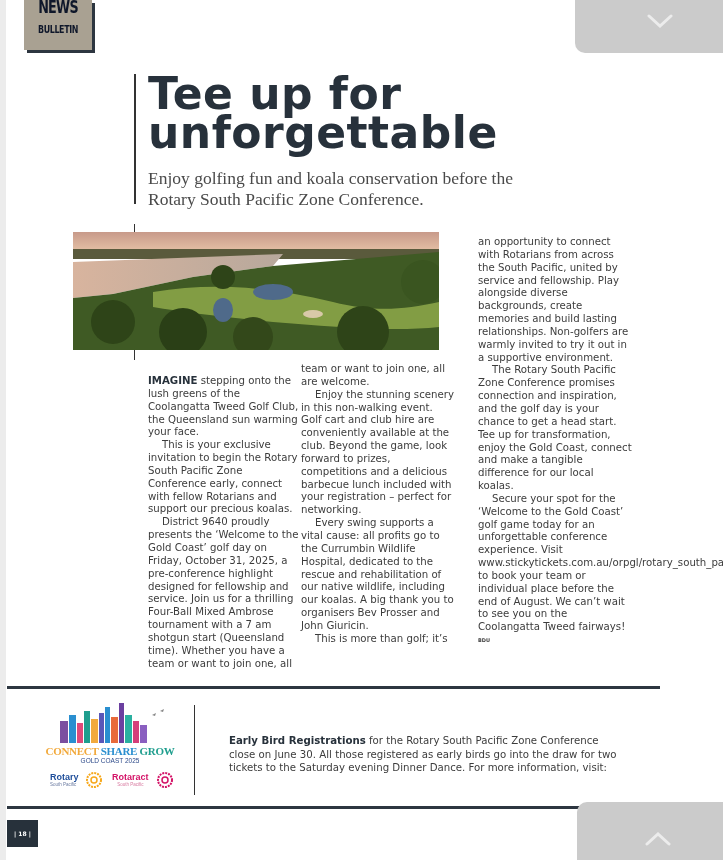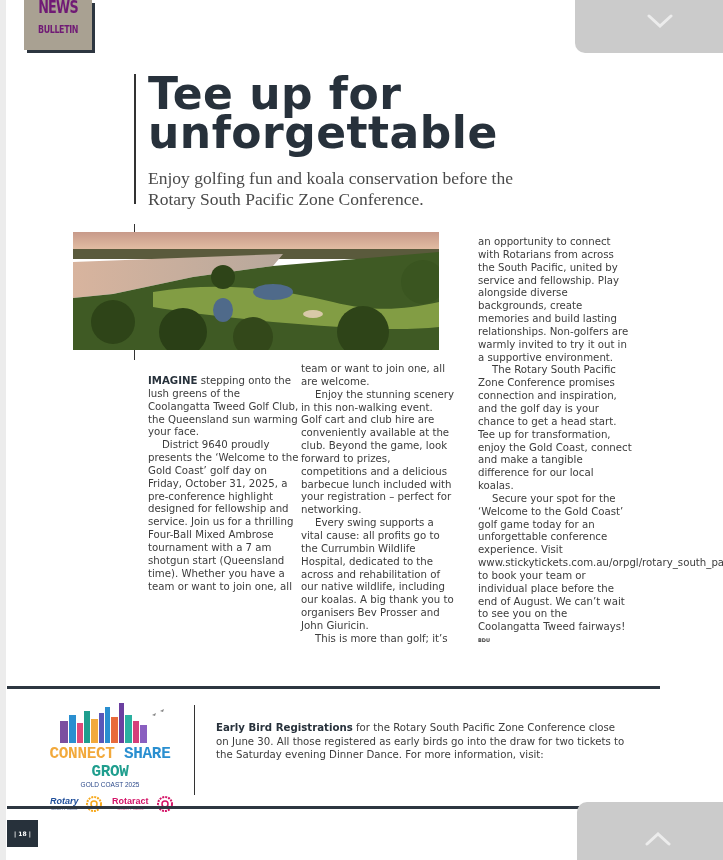--- a/index.html
+++ b/index.html
@@ -4,21 +4,21 @@
 <style>
   html, body { margin:0; padding:0; }
   body {
     width:723px; height:860px; position:relative; overflow:hidden;
     background:#ffffff; font-family:"Liberation Sans", sans-serif; color:#3a3a3a;
   }
   .left-strip { position:absolute; left:0; top:0; width:6px; height:860px; background:#ececec; }
   .badge {
     position:absolute; left:24px; top:0; width:68px; height:50px;
     background:#a9a192; box-shadow:3px 3px 0 #2d3640;
-    text-align:center; color:#701a75; font-family:"DejaVu Sans", sans-serif; font-weight:bold;
+    text-align:center; color:#0f172a; font-family:"DejaVu Sans", sans-serif; font-weight:bold;
   }
   .badge .b1 { display:block; font-size:17px; line-height:16px; letter-spacing:-1px; transform:scaleX(0.75); margin-top:-1px; }
   .badge .b2 { display:block; font-size:11px; line-height:14px; letter-spacing:-0.5px; transform:scaleX(0.72); margin-top:8px; }
   .nav-top {
     position:absolute; left:575px; top:0; width:148px; height:53px;
     background:#cbcbcb; border-bottom-left-radius:10px; cursor:pointer;
   }
   .nav-bottom {
     position:absolute; left:577px; top:802px; width:146px; height:58px;
     background:#cbcbcb; border-top-left-radius:10px; cursor:pointer;
@@ -50,27 +50,27 @@
   .end-mark { font-size:5px; font-weight:bold; vertical-align:middle; }
   .bottom-rule {
     position:absolute; left:7px; top:686px; width:653px; height:3px; background:#2d3640;
   }
   .footer-rule {
     position:absolute; left:7px; top:806px; width:653px; height:3px; background:#2d3640;
   }
   .logo { position:absolute; left:40px; top:703px; width:140px; height:92px; }
   .logo-div { position:absolute; left:194px; top:705px; width:1px; height:90px; background:#333; }
   .promo { position:absolute; left:213px; top:718px; width:420px; font-family:"DejaVu Sans", sans-serif; font-size:10.2px; line-height:13.5px; color:#3c3c3c; }
-  .promo p { margin:3px; }
+  .promo p { margin:16px; }
   .promo .url { margin-top:6px; font-weight:bold; color:#27313b; cursor:pointer; }
   .pagenum {
     position:absolute; left:7px; top:820px; width:31px; height:27px; background:#27313b; color:#fff;
     font-family:"DejaVu Sans", sans-serif; font-size:6px; font-weight:bold; text-align:center; line-height:27px;
   }
-  .cs-text { font-family:Liberation Mono, monospace; font-weight:bold; font-size:16px; letter-spacing:-0.3px; }
+  .cs-text { font-family:Liberation Serif, serif; font-weight:bold; font-size:11px; letter-spacing:-0.3px; }
 </style>
 </head>
 <body>
 
 <div class="left-strip"></div>
 
 <div class="badge">
   <span class="b1">NEWS</span>
   <span class="b2">BULLETIN</span>
 </div>
@@ -114,27 +114,28 @@
     <circle cx="180" cy="105" r="20" fill="#33481a"></circle>
     <circle cx="290" cy="100" r="26" fill="#2e4418"></circle>
     <circle cx="350" cy="50" r="22" fill="#3a5520"></circle>
     <circle cx="150" cy="45" r="12" fill="#2e4418"></circle>
   </svg>
 </div>
 <div class="photo-rule-bot"></div>
 
 <div class="col col1">
   <p><span class="bold">IMAGINE</span><span> stepping onto the lush greens of the Coolangatta Tweed Golf Club, the Queensland sun warming your face.</span></p>
+  <p class="ind">This is your exclusive invitation to begin the Rotary South Pacific Zone Conference early, connect with fellow Rotarians and support our precious koalas.</p>
   <p class="ind" style="height:154px;overflow:hidden;">District 9640 proudly presents the ‘Welcome to the Gold Coast’ golf day on Friday, October 31, 2025, a pre-conference highlight designed for fellowship and service. Join us for a thrilling Four-Ball Mixed Ambrose tournament with a 7 am shotgun start (Queensland time). Whether you have a team or want to join one, all are welcome.</p>
 </div>
 
 <div class="col col2">
   <p>team or want to join one, all are welcome.</p>
   <p class="ind">Enjoy the stunning scenery in this non-walking event. Golf cart and club hire are conveniently available at the club. Beyond the game, look forward to prizes, competitions and a delicious barbecue lunch included with your registration – perfect for networking.</p>
-  <p class="ind">Every swing supports a vital cause: all profits go to the Currumbin Wildlife Hospital, dedicated to the across and rehabilitation of our native wildlife, including our koalas. A big thank you to organisers Bev Prosser and John Giuricin.</p>
+  <p class="ind">Every swing supports a vital cause: all profits go to the Currumbin Wildlife Hospital, dedicated to the rescue and rehabilitation of our native wildlife, including our koalas. A big thank you to organisers Bev Prosser and John Giuricin.</p>
   <p class="ind">This is more than golf; it’s</p>
 </div>
 
 <div class="col col3">
   <p>an opportunity to connect with Rotarians from across the South Pacific, united by service and fellowship. Play alongside diverse backgrounds, create memories and build lasting relationships. Non-golfers are warmly invited to try it out in a supportive environment.</p>
   <p class="ind">The Rotary South Pacific Zone Conference promises connection and inspiration, and the golf day is your chance to get a head start. Tee up for transformation, enjoy the Gold Coast, connect and make a tangible difference for our local koalas.</p>
   <p class="ind"><span>Secure your spot for the ‘Welcome to the Gold Coast’ golf game today for an unforgettable conference experience. Visit www.stickytickets.com.au/orpgl/rotary_south_pacific_golf.aspx to book your team or individual place before the end of August. We can’t wait to see you on the Coolangatta Tweed fairways!</span> <span class="end-mark">BDU</span></p>
 </div>
 
 <div class="bottom-rule"></div>
@@ -155,21 +156,21 @@
     <rect x="100" y="22" width="7" height="18" fill="#8a5fc0"></rect>
     <path d="M112,12 l4,-2 l-1,3 Z M120,8 l4,-2 l-1,3 Z" fill="#888"></path>
   </svg>
   <div class="cs-text" style="text-align:center;margin-top:-2px;">
     <span style="color:#f2a93b;">CONNECT</span>
     <span style="color:#2a8fd0;">SHARE</span>
     <span style="color:#1f9e8e;">GROW</span>
   </div>
   <div style="text-align:center;font-size:6.5px;color:#2d4a8a;">GOLD COAST 2025</div>
   <div style="position:relative;height:26px;margin-top:8px;">
-    <div style="position:absolute;left:10px;top:0;text-align:center;font-style:italic;">
+    <div style="position:absolute;left:10px;top:0;">
       <div style="font-size:9px;font-weight:bold;color:#1f4e9a;">Rotary</div>
       <div style="font-size:4.5px;color:#6a7aa0;">South Pacific</div>
     </div>
     <svg style="position:absolute;left:46px;top:0;" width="16" height="16" viewBox="0 0 16 16">
       <circle cx="8" cy="8" r="7" fill="none" stroke="#f7a81b" stroke-width="2" stroke-dasharray="2 1"></circle>
       <circle cx="8" cy="8" r="3" fill="none" stroke="#f7a81b" stroke-width="1.5"></circle>
     </svg>
     <div style="position:absolute;left:72px;top:0;text-align:center;">
       <div style="font-size:9px;font-weight:bold;color:#d41367;">Rotaract</div>
       <div style="font-size:4.5px;color:#d87aa0;">South Pacific</div>

